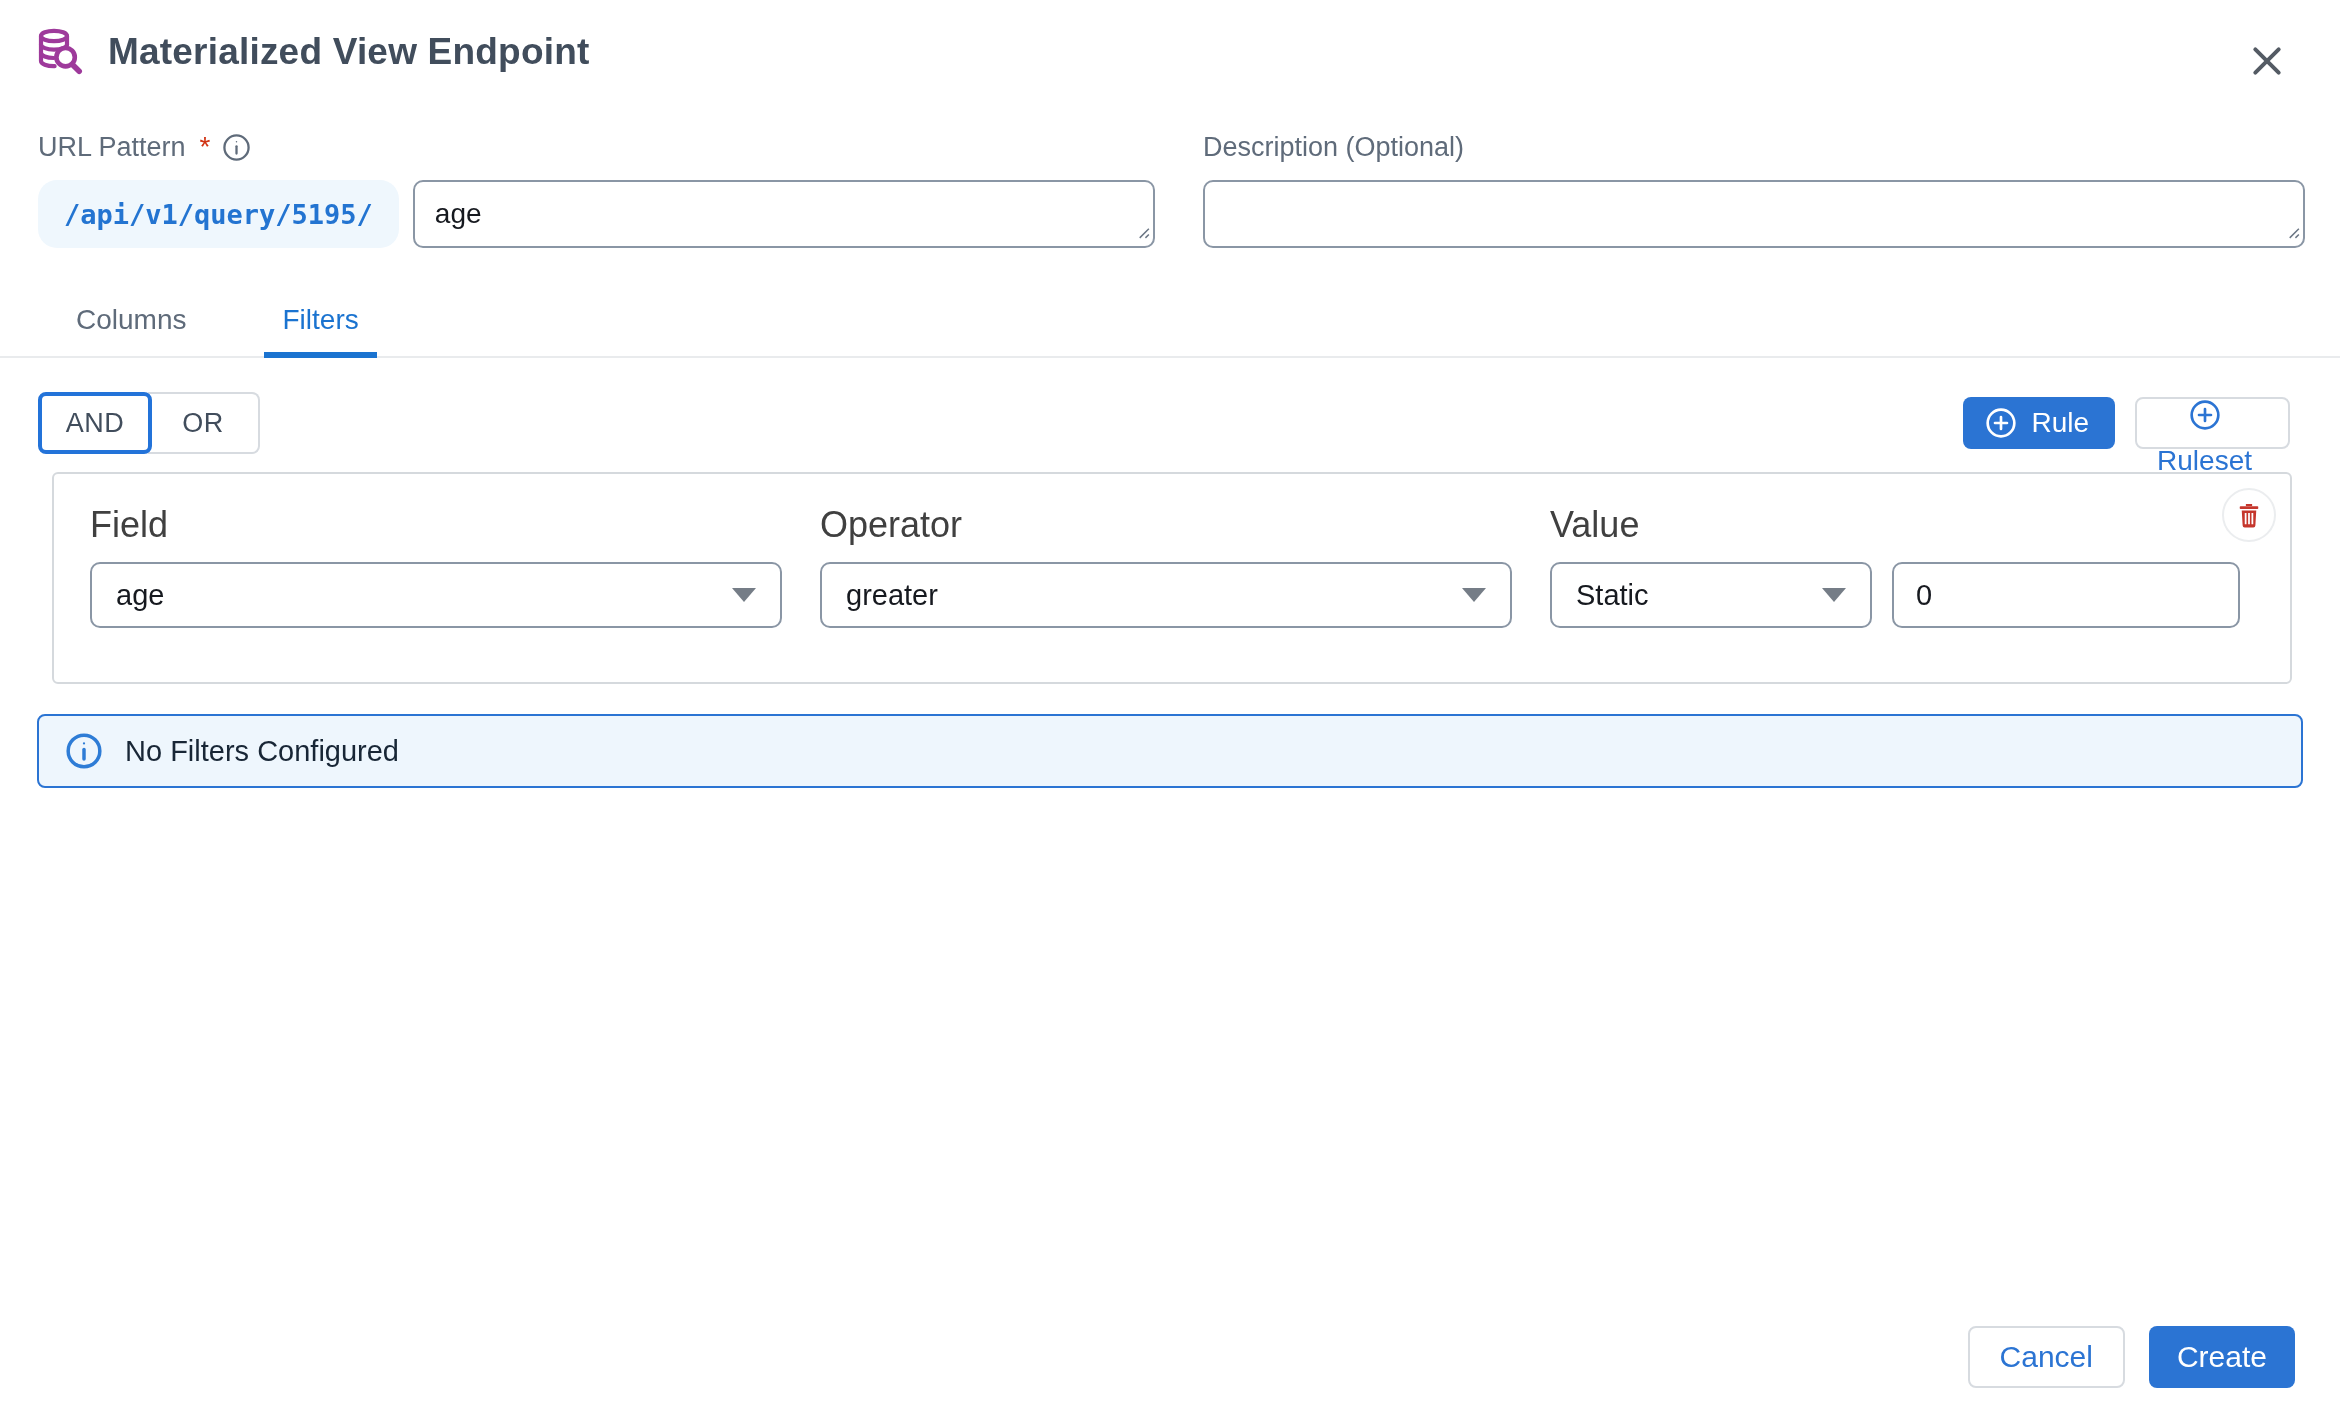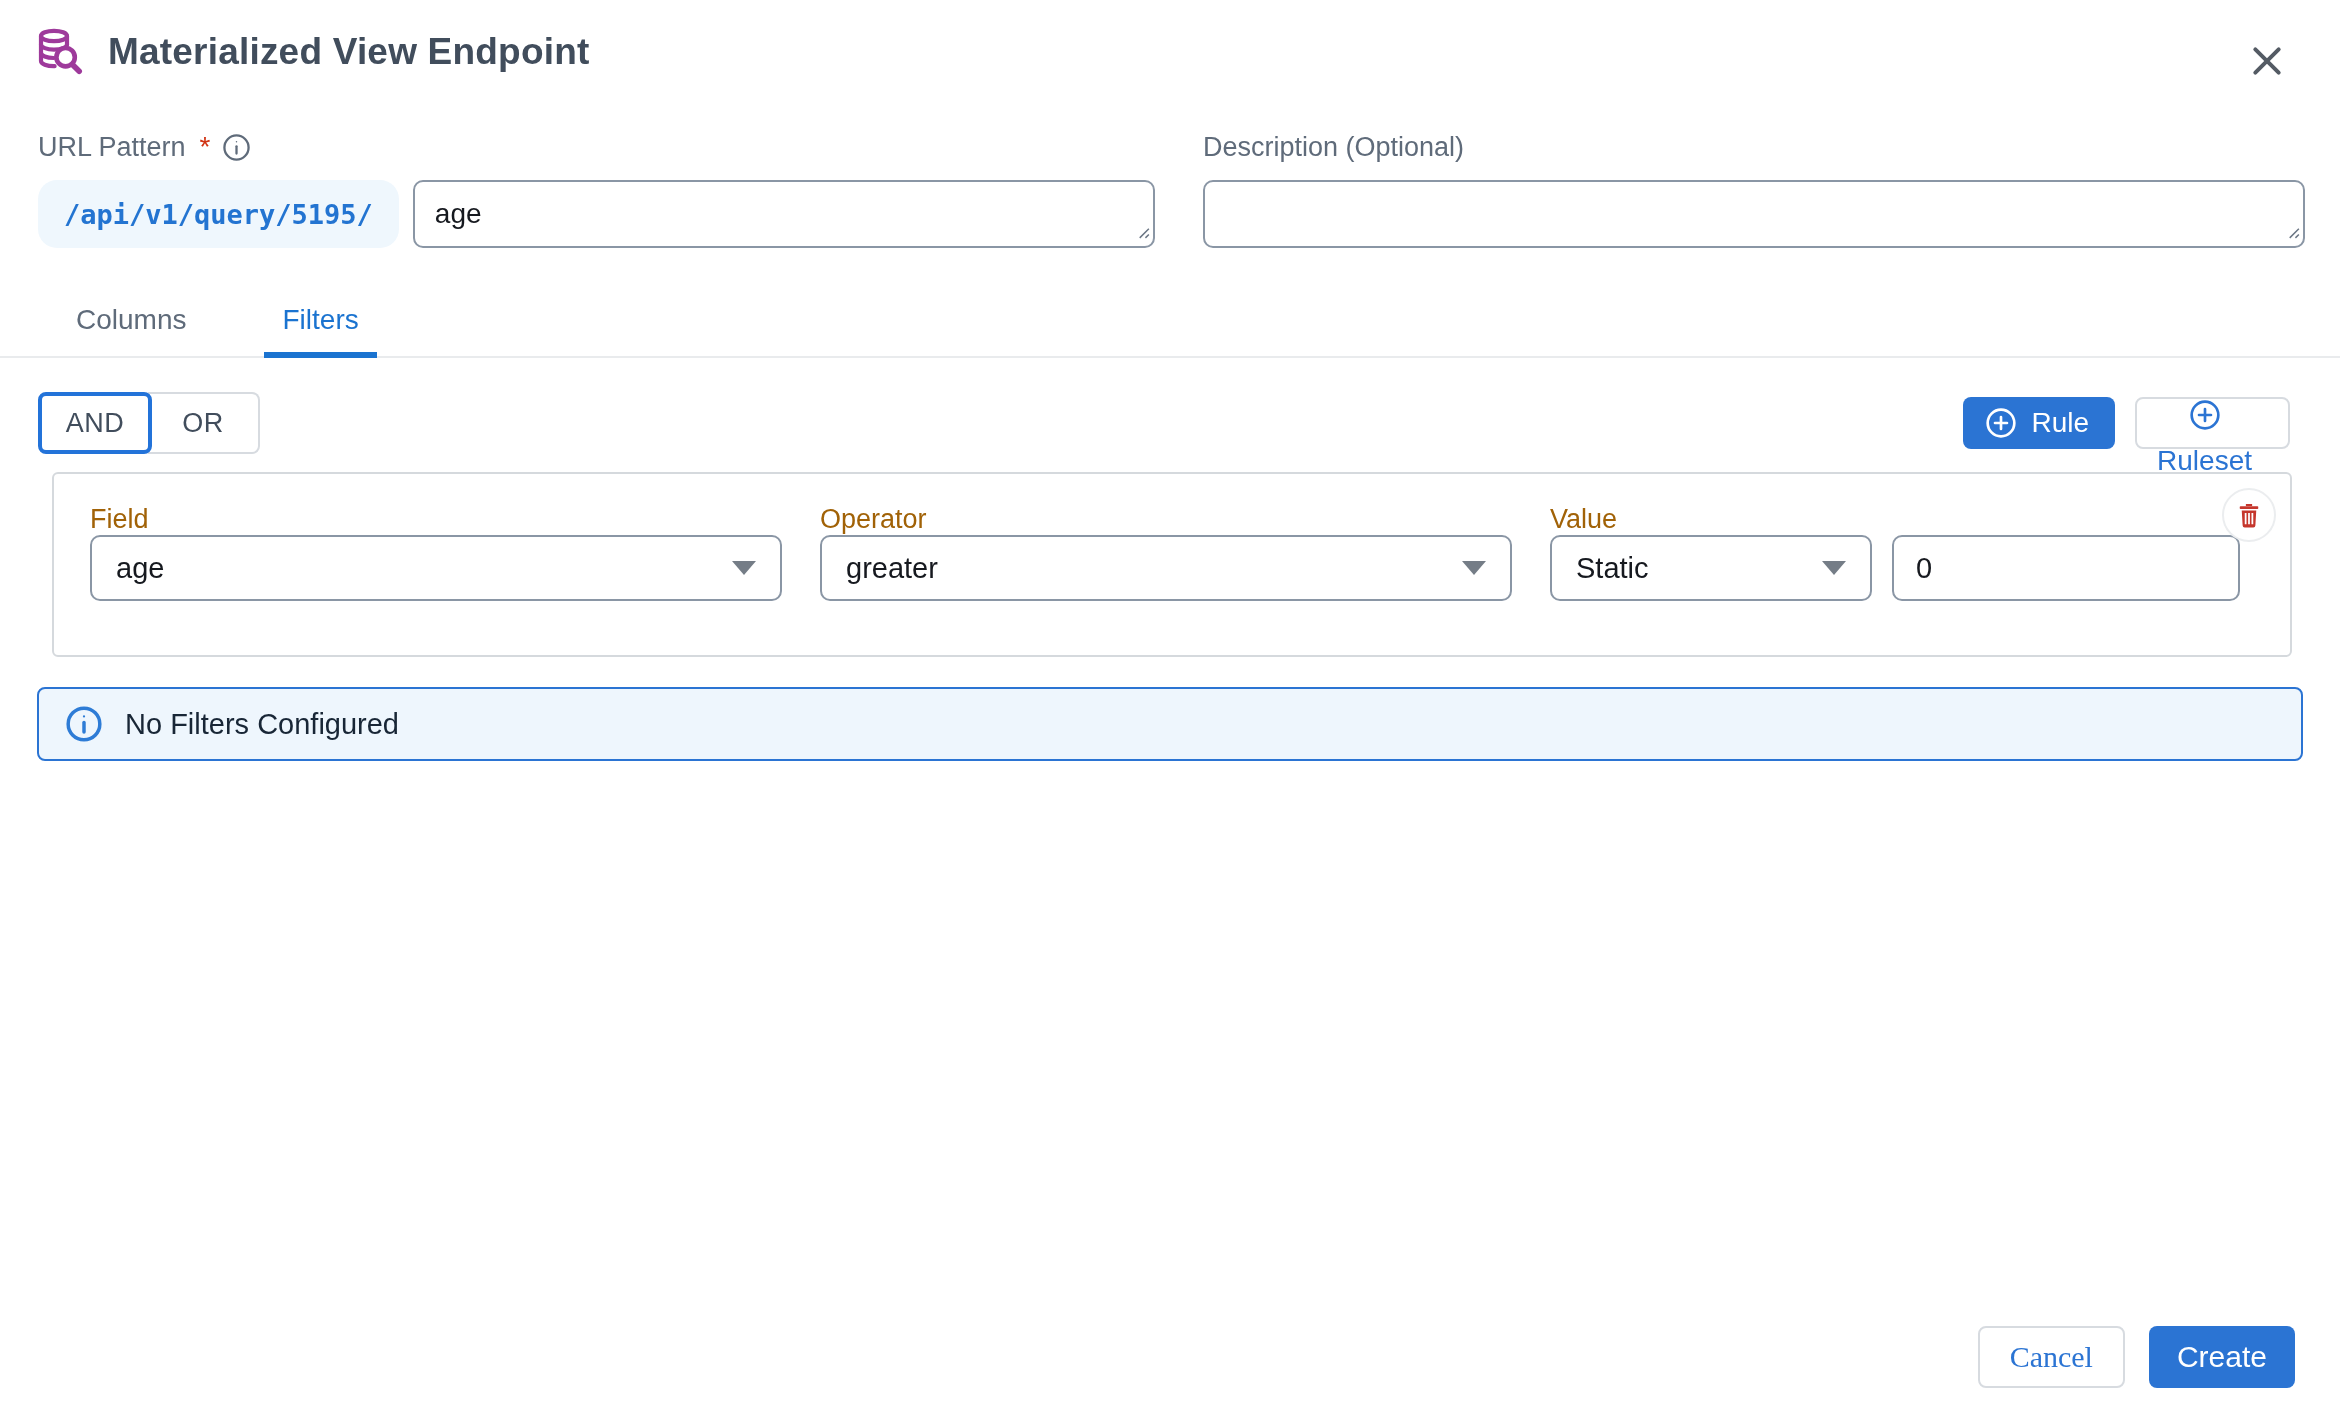--- a/index.html
+++ b/index.html
@@ -70,21 +70,21 @@
     padding:0 26px 0 22px; font-family:inherit; font-size:28px; display:flex;
     align-items:center; gap:14px; cursor:pointer; }
   .btn-ruleset { height:52px; background:#fff; color:#2b74d3; border:2px solid #d7dbe0;
     border-radius:8px; padding:0 36px 0 20px; font-family:inherit; font-size:28px;
     display:flex; align-items:center; gap:14px; cursor:pointer;flex-direction:column; }
 
   
   .rule-card { margin:18px 48px 0 52px; border:2px solid #d5d9dd; border-radius:6px;
     padding:30px 34px 54px 36px; position:relative; }
   .rule-fields { display:flex; gap:38px; }
-  .rule-col-label { font-size:27px; color:#a16207; }
+  .rule-col-label { font-size:36px; color:#404040; margin-bottom:16px; }
   .select-box { height:66px; border:2px solid #8a96a5; border-radius:10px; background:#fff;
     display:flex; align-items:center; justify-content:space-between; gap:16px;
     padding:0 24px; font-size:29px; color:#16191f; cursor:pointer; }
   .caret-down { width:0; height:0; border-left:12px solid transparent;
     border-right:12px solid transparent; border-top:14px solid #757d87; flex:0 0 auto; }
   .w-field { width:692px; }
   .w-operator { width:692px;justify-content:space-between; }
   .value-group { display:flex; gap:20px; }
   .w-valuetype { width:322px; }
   input.value-input { width:348px; height:66px; border:2px solid #8a96a5; border-radius:10px;
@@ -95,21 +95,21 @@
 
   
   .alert { margin:30px 37px 0; border:2px solid #2b74d3; background:#eef6fd;
     border-radius:8px; height:74px; display:flex; align-items:center; gap:22px;
     padding:0 26px; }
   .alert-text { font-size:29px; color:#182636; }
 
   
   .footer { position:absolute; right:45px; bottom:14px; display:flex; gap:24px; }
   .btn-cancel { height:62px; padding:0 30px; background:#fff; border:2px solid #d7dbe0;
-    border-radius:8px; color:#2b74d3; font-family:Liberation Serif, serif; font-size:30px; cursor:pointer; }
+    border-radius:8px; color:#2b74d3; font-family:Liberation Sans, sans-serif; font-size:30px; cursor:pointer; }
   .btn-create { height:62px; padding:0 28px; background:#2b74d3; border:none;
     border-radius:8px; color:#ffffff; font-family:inherit; font-size:30px; cursor:pointer; }
 </style>
 </head>
 <body>
 
 <div class="header">
   <span class="header-icon">
     <svg viewBox="0 0 25 26" width="50" height="52" fill="none" stroke="#9e3a9b" stroke-width="2.1" stroke-linecap="round">
       <ellipse cx="10" cy="5" rx="6.5" ry="2.6"></ellipse>

